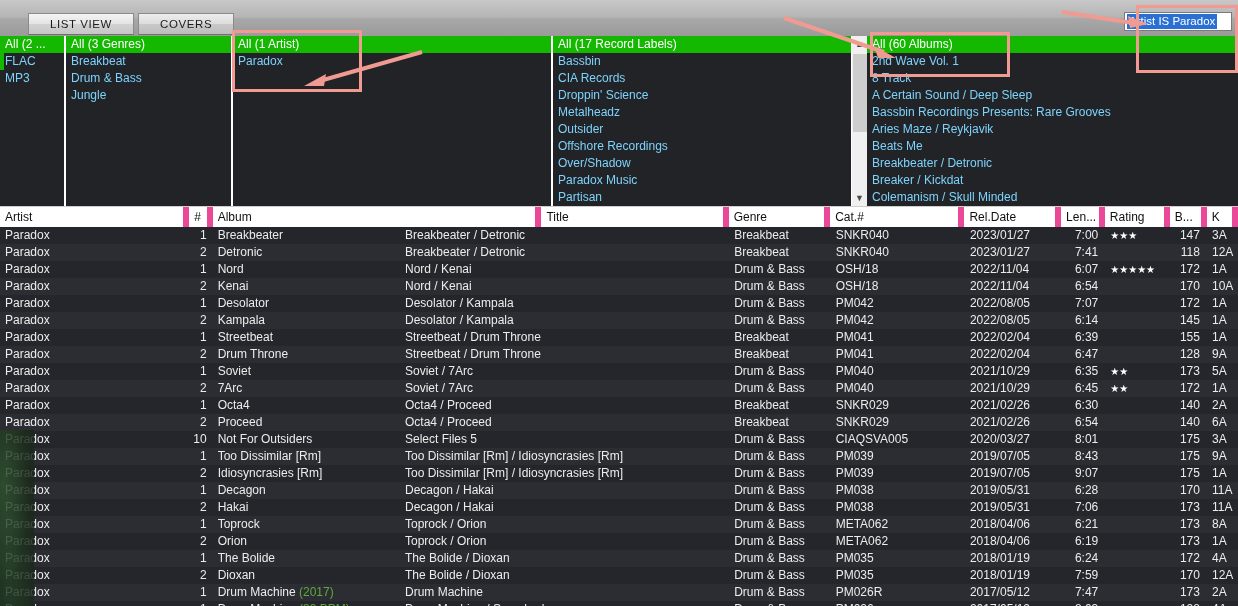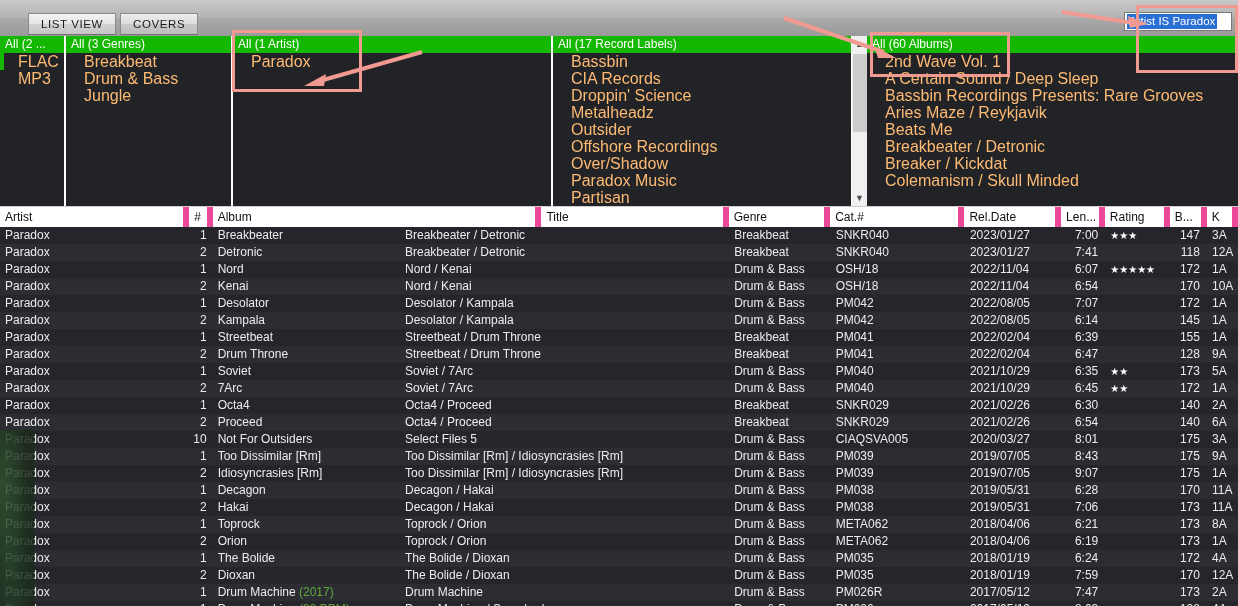--- a/index.html
+++ b/index.html
@@ -11,21 +11,21 @@
   }
   #app { position: relative; width: 1238px; height: 606px; }
 
   
   .toolbar {
     position: absolute; left: 0; top: 0; width: 1238px; height: 36px;
     background: linear-gradient(to bottom, #c8c8c8 0%, #b4b4b4 48%, #a8a8a8 52%, #9a9a9a 100%);
   }
   .viewtabs { position: absolute; left: 28px; top: 13px; display: flex; }
   .viewtab {
-    height: 22px; padding: 0 12px;
+    height: 22px; padding: 0 21px;
     display: flex; align-items: center; justify-content: center;
     font-size: 11.5px; letter-spacing: .6px; color: #1b1b1b;
     background: linear-gradient(to bottom,#ededed 0%,#dcdcdc 50%,#c9c9c9 51%,#bdbdbd 100%);
     border: 1px solid #8b8b8b; border-bottom-color: #6f6f6f;
     margin-right: 4px; cursor: default;
   }
   .viewtab.sel {
     background: linear-gradient(to bottom,#f4f4f4 0%,#e4e4e4 50%,#d2d2d2 51%,#c6c6c6 100%);
   }
 
@@ -48,22 +48,22 @@
     background: #222326; display: flex;
   }
   .pane { position: relative; height: 170px; background: #222326; overflow: hidden; }
   .pane + .pane { border-left: 2px solid #ffffff; }
   .pane-hdr {
     height: 17px; background: #15b800; color: #ffffff;
     font-size: 12px; line-height: 17px; padding-left: 5px;
     white-space: nowrap; overflow: hidden;
   }
   .pane-item {
-    height: 17px; color: #fdba74; font-size: 16px; line-height: 17px;
-    padding-left: 18px; white-space: nowrap; overflow: hidden;
+    height: 17px; color: #7dd3fc; font-size: 12px; line-height: 17px;
+    padding-left: 5px; white-space: nowrap; overflow: hidden;
   }
   .p-format { width: 64px; }
   .p-genre  { width: 167px; }
   .p-artist { width: 320px; }
   .p-label  { width: 300px; }
   .p-album  { flex: 1 1 auto; }
 
   
   .edge-marker {
     position: absolute; left: 0; top: 17px; width: 4px; height: 17px;
@@ -202,20 +202,21 @@
       <div class="vs-arrow">▲</div>
       <div class="vs-track">
         <div class="vs-thumb"></div>
       </div>
       <div class="vs-arrow">▼</div>
     </div>
 
     <div class="pane p-album">
       <div class="pane-hdr">All (60 Albums)</div>
       <div class="pane-item">2nd Wave Vol. 1</div>
+      <div class="pane-item">8 Track</div>
       <div class="pane-item">A Certain Sound / Deep Sleep</div>
       <div class="pane-item">Bassbin Recordings Presents: Rare Grooves</div>
       <div class="pane-item">Aries Maze / Reykjavik</div>
       <div class="pane-item">Beats Me</div>
       <div class="pane-item">Breakbeater / Detronic</div>
       <div class="pane-item">Breaker / Kickdat</div>
       <div class="pane-item">Colemanism / Skull Minded</div>
     </div>
   </div>
 

